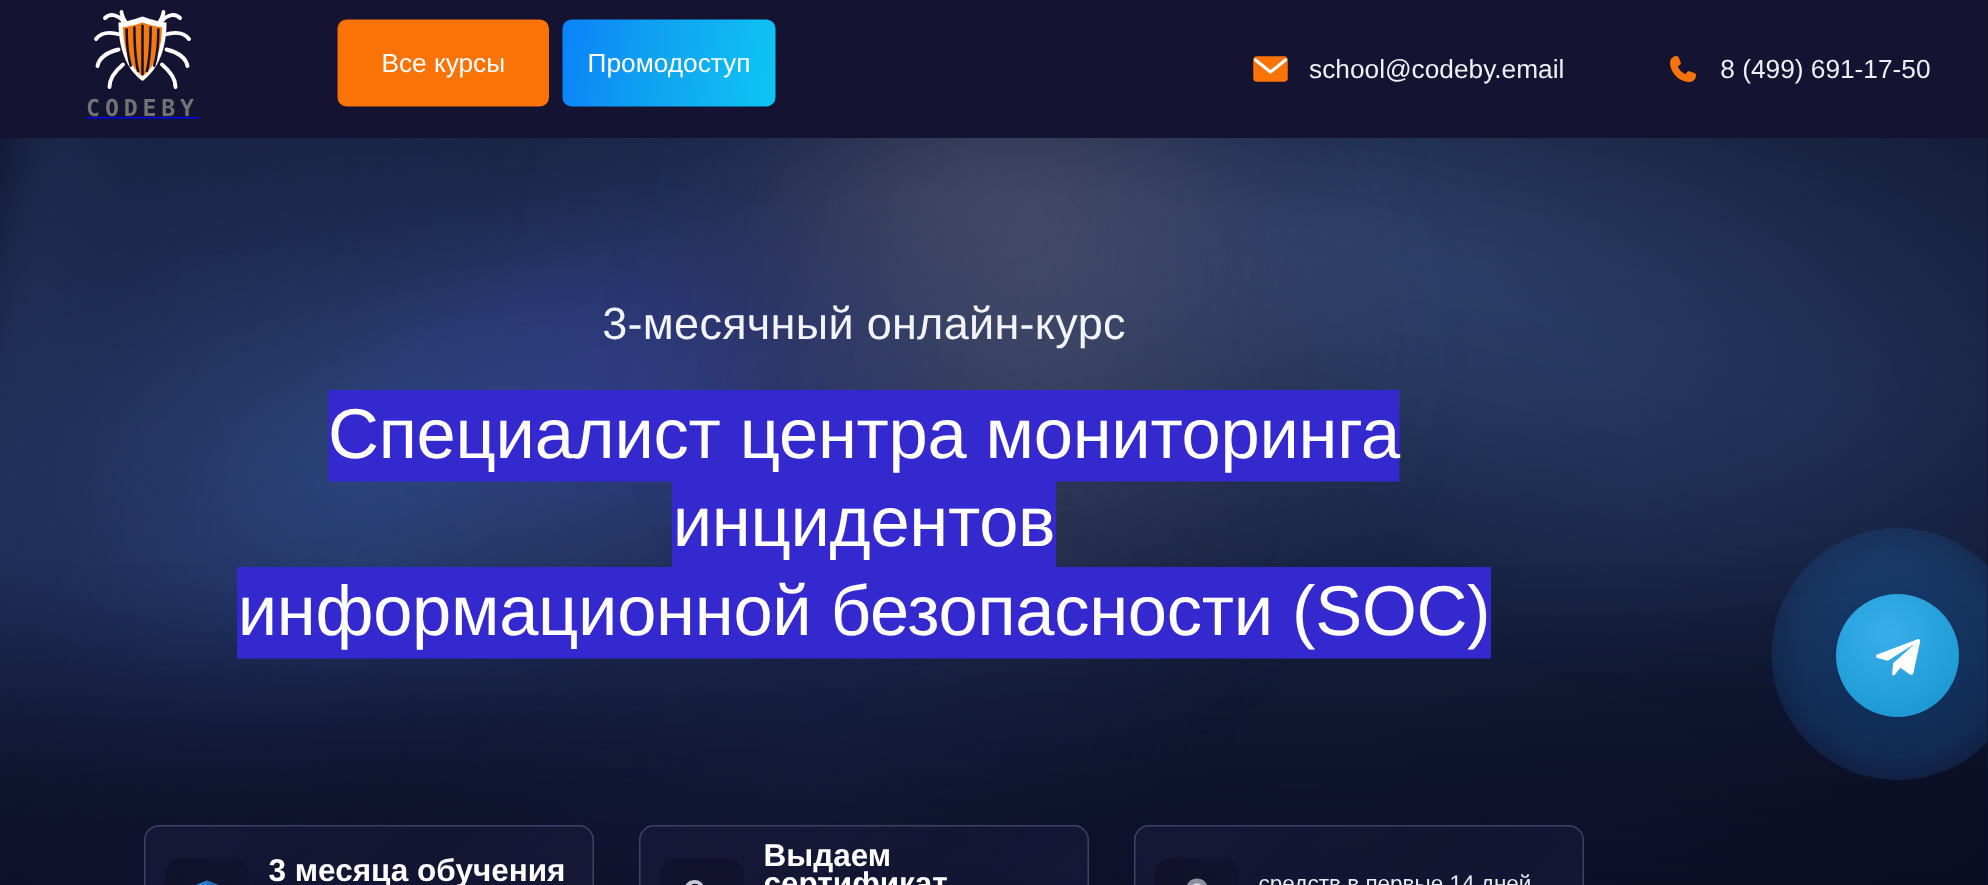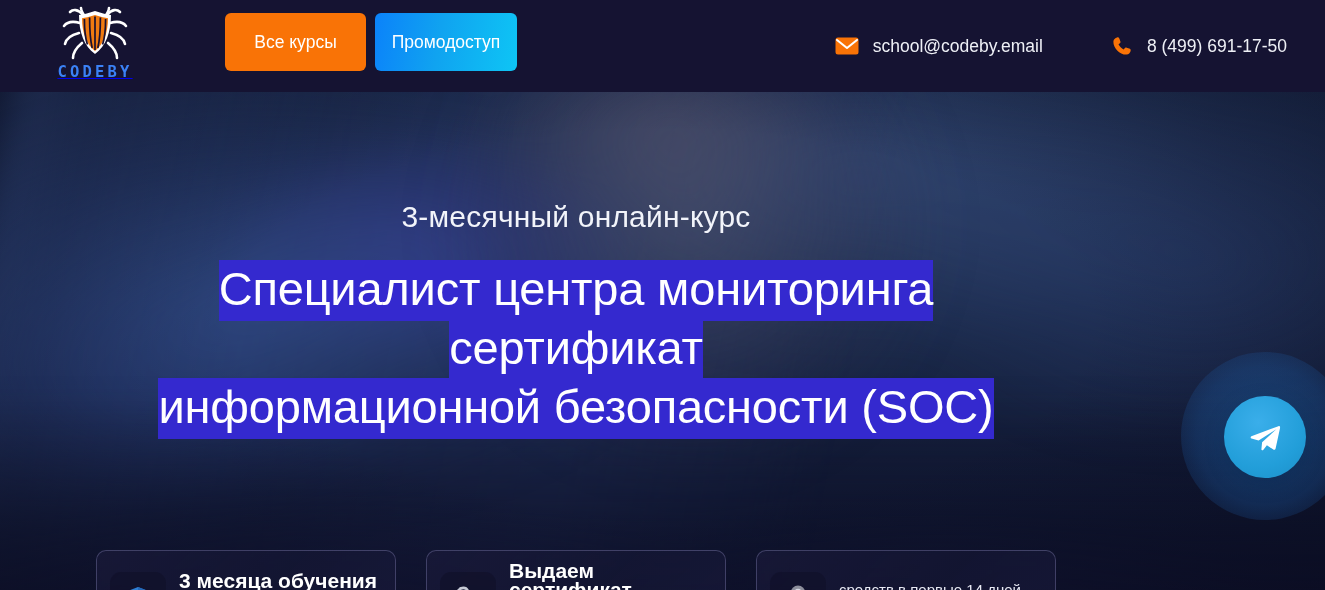--- a/index.html
+++ b/index.html
@@ -24,21 +24,21 @@
     position: absolute; left: 40px; top: 6px;
     width: 110px; height: 80px;
     display: flex; flex-direction: column; align-items: center;
   }
   .logo-mark { width: 68px; height: 58px; display: block; }
   .logo-word {
     margin-top: 1px;
     font-family: "DejaVu Sans Mono", monospace;
     font-size: 15.5px;
     letter-spacing: 3.2px;
-    color: #3b82f6;
+    color: #737373;
     font-weight: 700;
     line-height: 1;
   }
 
   .nav-btns {
     position: absolute; left: 225px; top: 13px;
     display: flex; gap: 9px;
   }
   .btn {
     height: 58px;
@@ -294,21 +294,21 @@
     <div class="bg-layer bg-rails"></div>
     <div class="bg-layer bg-bottom"></div>
     <div class="bg-layer bg-vignette"></div>
 
     <div class="hero-inner">
 
       <div class="eyebrow">3-месячный онлайн-курс</div>
 
       <div class="title-wrap">
         <h1 class="title">
-          <span class="sel">Специалист центра мониторинга сертификат</span><br>
+          <span class="sel">Специалист центра мониторинга инцидентов</span><br>
           <span class="sel">информационной безопасности (SOC)</span>
         </h1>
       </div>
 
 
       <div class="cards">
 
         <div class="card">
           <div class="card-icon">
             <svg width="40" height="34" viewBox="0 0 40 34" aria-hidden="true">

